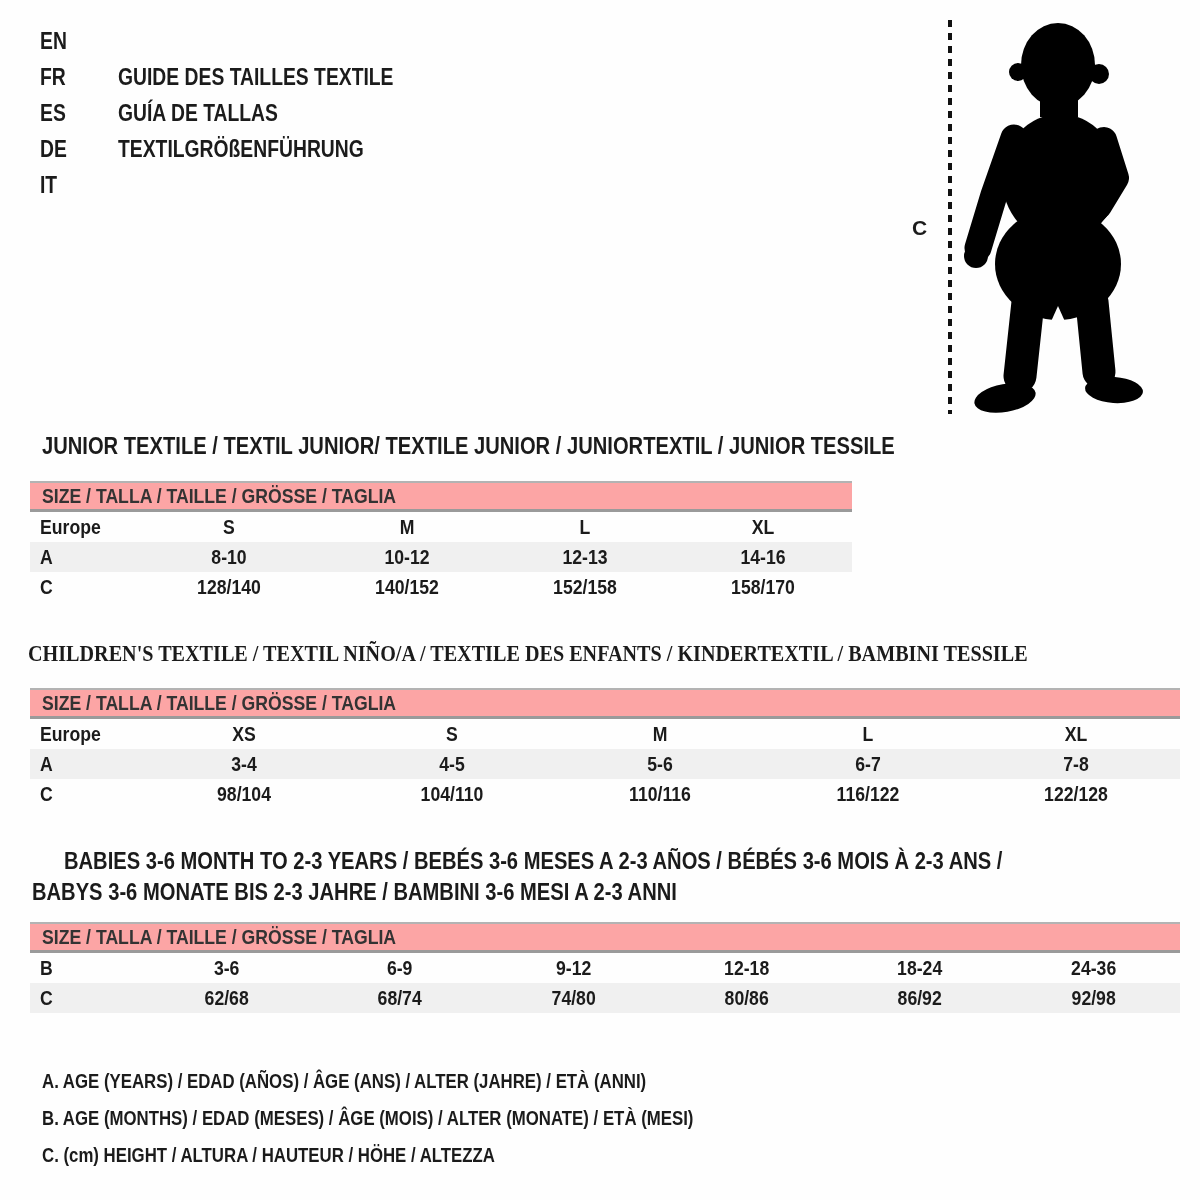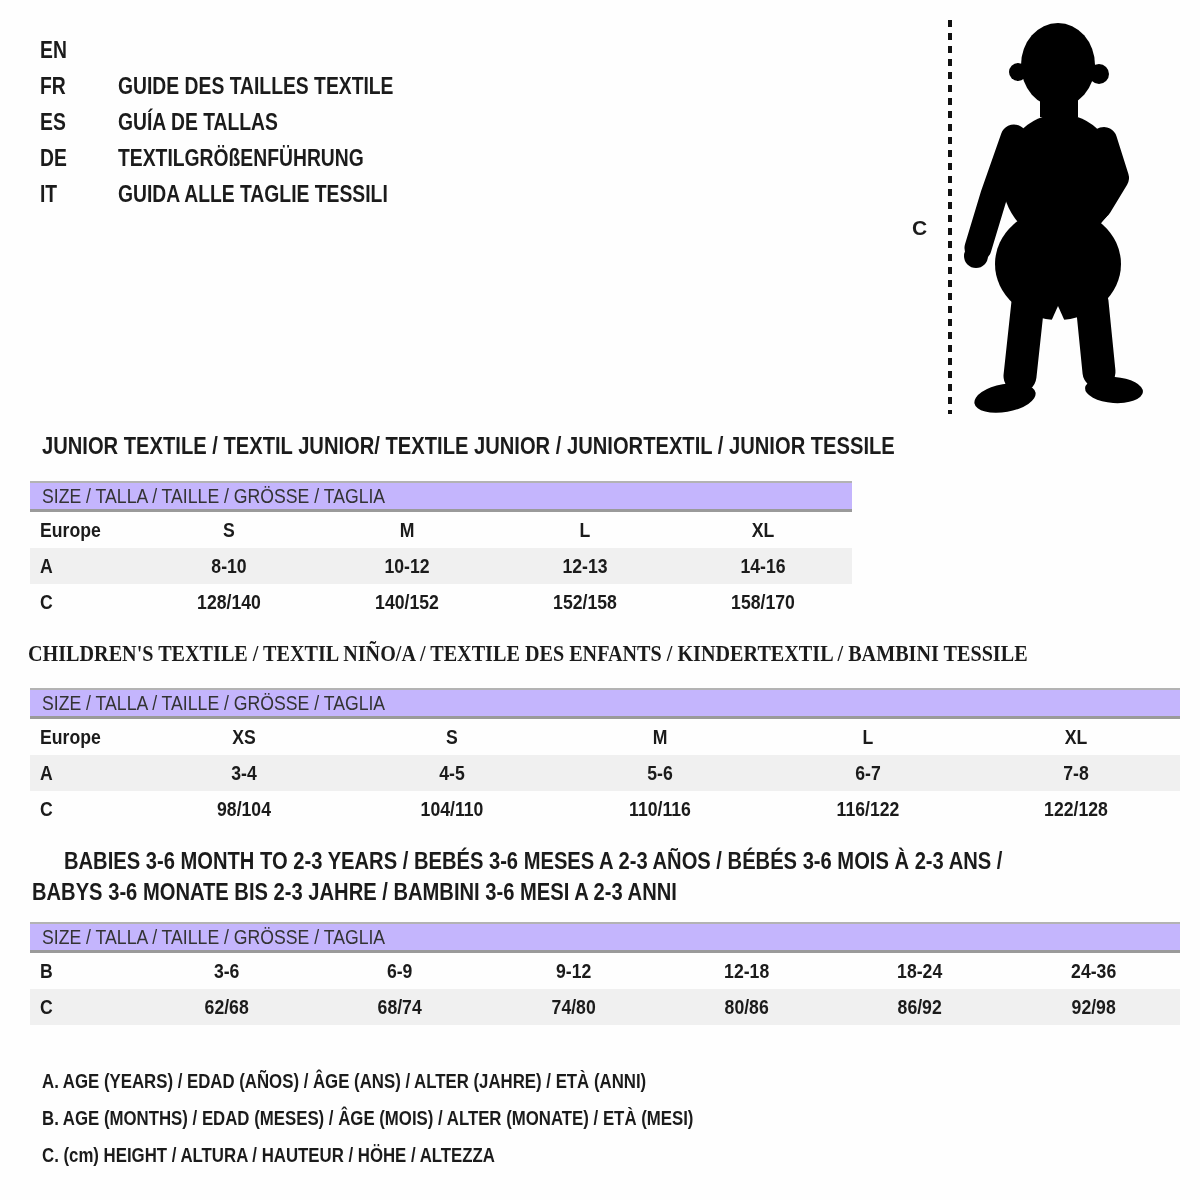--- a/index.html
+++ b/index.html
@@ -6,47 +6,47 @@
   body {
     width:1200px; height:1200px; position:relative;
     background:#fefefe; color:#1b1b1b;
     font-family:"Liberation Sans", sans-serif;
     overflow:hidden;
   }
   .cond  { display:inline-block; transform:scaleX(0.84); transform-origin:0 50%; white-space:nowrap; }
 
   
   .langs { position:absolute; left:40px; top:28px; }
-  .lang-row { display:flex; height:36px; align-items:flex-end; font-size:23px; font-weight:700; }
+  .lang-row { display:flex; height:36px; align-items:flex-start; font-size:23px; font-weight:700; }
   .lang-code { width:78px; }
 
   
   .fig-svg { position:absolute; left:898px; top:10px; }
   .c-label { position:absolute; left:912px; top:216px; font-size:21px; font-weight:700; }
 
   
   .section-title { position:absolute; font-size:24px; font-weight:700; }
   #junior-title   { left:42px; top:432px; }
   #children-title { left:28px; top:640px;font-family:Liberation Serif, serif; }
   #babies-title1  { left:38px; top:847px;margin-left:26px; }
   #babies-title2  { left:32px; top:878px; }
 
   
   .size-table { position:absolute; }
   #junior-table   { left:30px; top:481px; width:822px; }
   #children-table { left:30px; top:688px; width:1150px; }
   #babies-table   { left:30px; top:922px; width:1150px; }
 
   .bar {
-    height:26px; background:#c4b5fd;
+    height:26px; background:#fca5a5;
     border-top:2px solid #b3b3b3; border-bottom:3px solid #9a9a9a;
     display:flex; align-items:center; padding-left:12px;
-    font-size:21px; font-weight:400; color:#333;
+    font-size:21px; font-weight:700; color:#333;
   }
-  .trow { display:grid; height:36px; align-items:center; font-size:21px; font-weight:700; }
+  .trow { display:grid; height:30px; align-items:center; font-size:21px; font-weight:700; }
   .cols4 { grid-template-columns:110px repeat(4,1fr); }
   .cols5 { grid-template-columns:110px repeat(5,1fr); }
   .cols6 { grid-template-columns:110px repeat(6,1fr); }
   .rlabel { padding-left:12px; text-align:left; transform:scaleX(0.84); transform-origin:0 50%; white-space:nowrap; }
   .cell   { text-align:center; transform:scaleX(0.84); transform-origin:50% 50%; white-space:nowrap; }
   .shaded { background:#f0f0f0; }
 
   
   .legend { position:absolute; left:42px; top:1070px; }
   .legend-line { height:37px; display:flex; align-items:flex-start; font-size:20px; font-weight:700; }
@@ -65,21 +65,20 @@
   <div class="lang-row">
     <span class="lang-code"><span class="cond">ES</span></span>
     <span><span class="cond">GUÍA DE TALLAS</span></span>
   </div>
   <div class="lang-row">
     <span class="lang-code"><span class="cond">DE</span></span>
     <span><span class="cond">TEXTILGRÖßENFÜHRUNG</span></span>
   </div>
   <div class="lang-row">
     <span class="lang-code"><span class="cond">IT</span></span>
-    <span><span class="cond">GUIDA ALLE TAGLIE TESSILI</span></span>
   </div>
 </div>
 
 <svg class="fig-svg" width="280" height="412" viewBox="0 0 280 412">
   <line x1="52" y1="10" x2="52" y2="404" stroke="#111" stroke-width="4" stroke-dasharray="7 6"></line>
   <g fill="#000">
     <circle cx="120" cy="62" r="9"></circle>
     <circle cx="201" cy="64" r="10"></circle>
     <ellipse cx="160" cy="55" rx="37" ry="42"></ellipse>
     <rect x="142" y="85" width="38" height="22"></rect>

